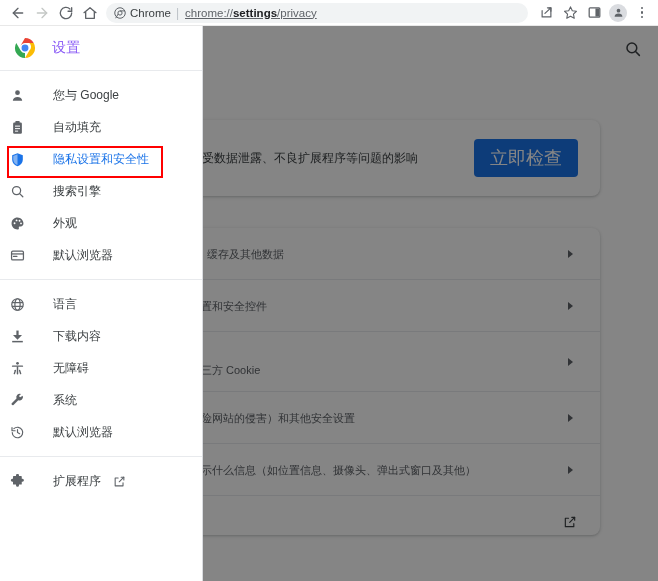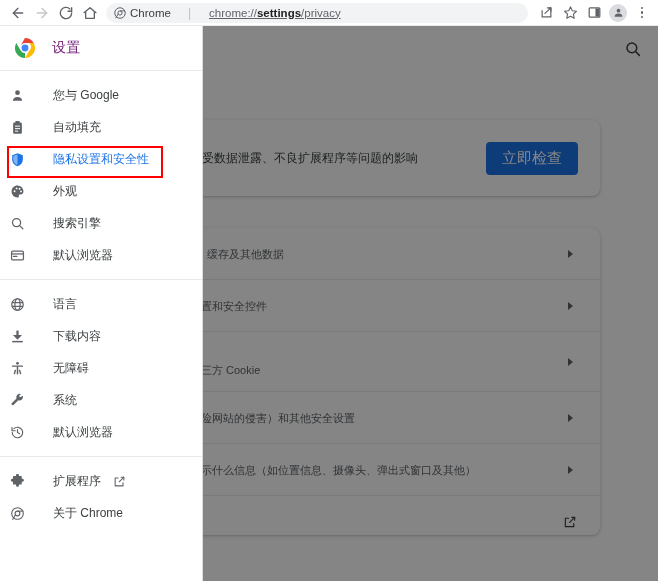--- a/index.html
+++ b/index.html
@@ -27,21 +27,20 @@
   #nav-back { margin-left: 6px; }
   #omnibox {
     flex: 1 1 auto;
     height: 20px;
     margin: 0 6px 0 4px;
     background: #f1f3f4;
     border-radius: 10px;
     display: flex; align-items: center;
     padding: 0 8px;
     overflow: hidden;
-    gap: 12px;
   }
   #omni-chip {
     display: flex; align-items: center; gap: 4px;
     flex: 0 0 auto;
   }
   #omni-chip-label {
     font-size: 11.5px; color: #3c4043;
     white-space: nowrap;
   }
   #omni-sep {
@@ -91,21 +90,21 @@
   }
   #card-safety { top: 94px; height: 76px; }
   #safety-inner {
     position: absolute; left: 0; right: 0; top: 0; bottom: 0;
     display: flex; align-items: center; padding: 0 22px 0 60px;
   }
   #safety-text { font-size: 12px; color: #3c4043; flex: 1 1 auto; }
   #safety-btn {
     flex: 0 0 auto;
     background: #1a73e8; color: #ffffff;
-    font-size: 15px;
+    font-size: 18px;
     border: none; border-radius: 4px;
     padding: 7px 16px;
     font-family: inherit;
   }
 
   #card-list { top: 202px; height: 307px; padding: 0; }
   .row {
     position: relative;
     display: flex; align-items: center;
     padding: 0 20px 0 60px;
@@ -140,21 +139,21 @@
     border-right: 1px solid #dadce0;
     overflow: hidden;
   }
   #drawer-header {
     height: 45px;
     display: flex; align-items: center;
     padding-left: 14px;
     border-bottom: 1px solid #e8eaed;
   }
   #drawer-title {
-    font-size: 14px; color: #701a75;
+    font-size: 14px; color: #8b5cf6;
     margin-left: 16px; letter-spacing: .3px;
   }
   .menu-group { padding: 8px 0; }
   .divider { height: 1px; background: #e8eaed; margin: 0; }
   .menu-item {
     display: flex; align-items: center;
     height: 32px;
     padding-left: 7px;
     color: #3c4043;
   }
@@ -391,39 +390,39 @@
           <svg width="15" height="15" viewBox="0 0 24 24" fill="currentColor">
               <path d="M12 1.8 3.5 5.2v6.3c0 5.4 3.6 9.9 8.5 11.2 4.9-1.3 8.5-5.8 8.5-11.2V5.2z"></path>
               <path d="M12 3.6v17.2c-3.9-1.2-6.8-4.9-6.8-9.3V6.4z" fill="#ffffff" opacity=".45"></path>
             </svg>
         </span>
         <span class="mi-label">隐私设置和安全性</span>
       </div>
 
       <div class="menu-item">
         <span class="mi-icon">
+          <svg width="15" height="15" viewBox="0 0 24 24" fill="none" stroke="currentColor" stroke-width="2" stroke-linecap="round">
+              <circle cx="10.5" cy="10.5" r="6.5"></circle>
+              <line x1="15.4" y1="15.4" x2="20.5" y2="20.5"></line>
+            </svg>
+        </span>
+        <span class="mi-label">搜索引擎</span>
+      </div>
+
+      <div class="menu-item">
+        <span class="mi-icon">
           <svg width="15" height="15" viewBox="0 0 24 24" fill="currentColor">
               <path d="M12 2.5C6.5 2.5 2.5 6.6 2.5 12s4 9.5 9.5 9.5c1.5 0 2.3-.9 2.3-2 0-.6-.3-1-.3-1.6 0-.7.5-1.3 1.4-1.3h1.7c2.6 0 4.4-1.8 4.4-4.6 0-5-4.3-9.5-9.5-9.5z"></path>
               <circle cx="7.3" cy="11.5" r="1.5" fill="#ffffff"></circle>
               <circle cx="10.5" cy="7" r="1.5" fill="#ffffff"></circle>
               <circle cx="15.3" cy="7.6" r="1.5" fill="#ffffff"></circle>
               <circle cx="17.6" cy="11.8" r="1.4" fill="#ffffff"></circle>
             </svg>
         </span>
         <span class="mi-label">外观</span>
-      </div>
-
-      <div class="menu-item">
-        <span class="mi-icon">
-          <svg width="15" height="15" viewBox="0 0 24 24" fill="none" stroke="currentColor" stroke-width="2" stroke-linecap="round">
-              <circle cx="10.5" cy="10.5" r="6.5"></circle>
-              <line x1="15.4" y1="15.4" x2="20.5" y2="20.5"></line>
-            </svg>
-        </span>
-        <span class="mi-label">搜索引擎</span>
       </div>
 
       <div class="menu-item">
         <span class="mi-icon">
           <svg width="15" height="15" viewBox="0 0 24 24" fill="none" stroke="currentColor" stroke-width="2">
               <rect x="2.5" y="5" width="19" height="14" rx="2"></rect>
               <line x1="2.5" y1="9.5" x2="21.5" y2="9.5"></line>
               <line x1="5.5" y1="13.5" x2="11" y2="13.5" stroke-linecap="round"></line>
             </svg>
         </span>
@@ -506,28 +505,17 @@
         <span class="mi-label">扩展程序</span>
         <span class="mi-ext">
           <svg width="13" height="13" viewBox="0 0 24 24" fill="none" stroke="currentColor" stroke-width="2" stroke-linecap="round" stroke-linejoin="round">
               <path d="M15 4h5v5"></path>
               <path d="M20 4 11.5 12.5"></path>
               <path d="M18.5 14.5V20H4V5.5h5.5"></path>
             </svg>
         </span>
       </div>
 
-      <div class="menu-item">
-        <span class="mi-icon">
-          <svg width="15" height="15" viewBox="0 0 24 24" fill="none" stroke="currentColor" stroke-width="1.8">
-              <circle cx="12" cy="12" r="9.3"></circle>
-              <circle cx="12" cy="12" r="3.8"></circle>
-              <path d="M12 8.2H21.3"></path>
-              <path d="M8.7 14 4 22"></path>
-            </svg>
-        </span>
-        <span class="mi-label">关于 Chrome</span>
-      </div>
     </div>
 
     <div id="highlight-box"></div>
   </div>
 </div>
 
 </body></html>

